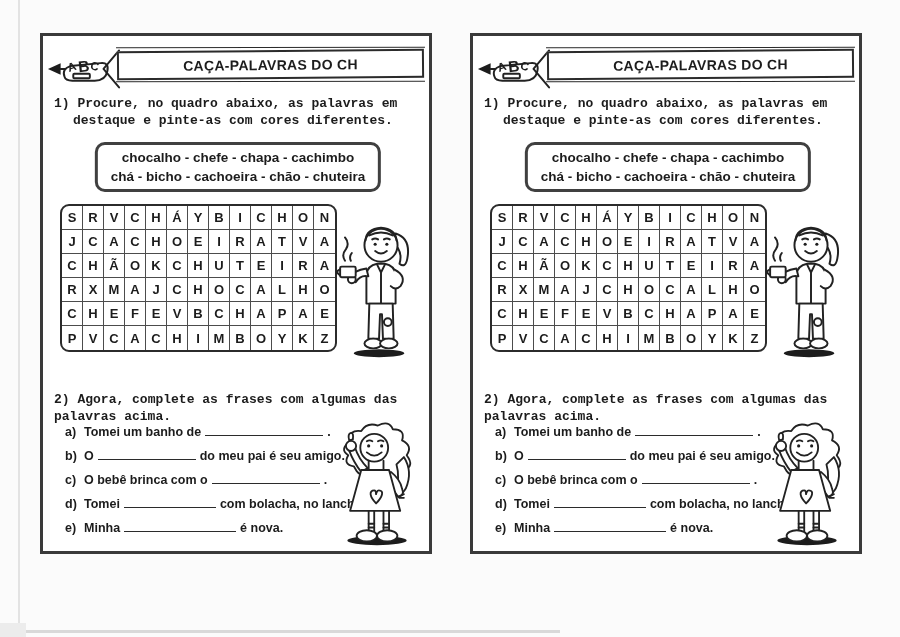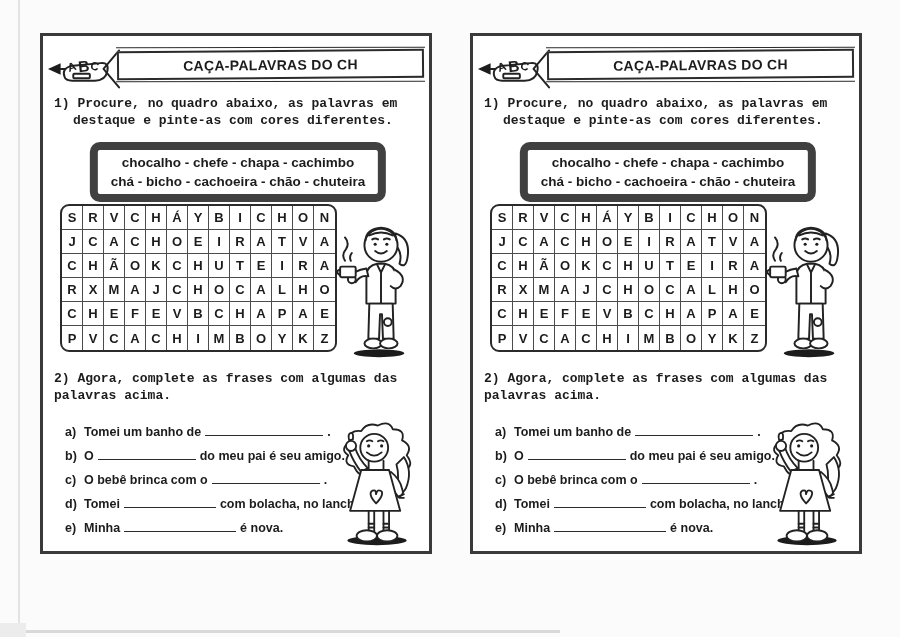--- a/index.html
+++ b/index.html
@@ -20,24 +20,24 @@
   .banner { position:absolute; left:74px; right:5px; top:14px; height:29px;
     border:2px solid #2b2b2b; background:#fff; transform:rotate(-0.5deg);
     display:flex; align-items:center; justify-content:center; }
   .banner::before { content:""; position:absolute; left:-3px; right:-3px; top:-5px; bottom:-5px;
     border-top:1.5px solid #2b2b2b; border-bottom:1.5px solid #2b2b2b; transform:rotate(0.4deg); }
   .banner-title { font-weight:bold; font-size:14px; letter-spacing:0.3px; }
 
   .instr { position:absolute; left:11px; right:6px; font-size:13px; font-weight:bold;
     line-height:17px; padding-left:19px; text-indent:-19px;font-family:Liberation Mono, monospace; }
   .instr-1 { top:59px; }
-  .instr-2 { top:334px; padding-left:0; text-indent:0; }
+  .instr-2 { top:355px; padding-left:0; text-indent:0; }
 
   .word-box { position:absolute; top:106px; left:50%; transform:translateX(2px) translateX(-50%);
-    border:8px solid #404040; border-radius:10px; padding:3px 13px; text-align:center;
+    border:3px solid #404040; border-radius:10px; padding:3px 13px; text-align:center;
     font-weight:bold; font-size:13.5px; line-height:19px; white-space:nowrap; background:#fff; }
 
   .grid-wrap { position:absolute; top:168px; left:17px; border:2px solid #2b2b2b;
     border-radius:9px; overflow:hidden; background:#fff; }
   .ws-grid { display:grid; grid-template-columns:repeat(13, 21px); grid-auto-rows:24px; }
   .ws-cell { border-right:1px solid #4c4c4c; border-bottom:1px solid #4c4c4c;
     display:flex; align-items:center; justify-content:center;
     font-weight:bold; font-size:13px; }
   .ws-cell.last-col { border-right:none; }
   .ws-cell.last-row { border-bottom:none; }

